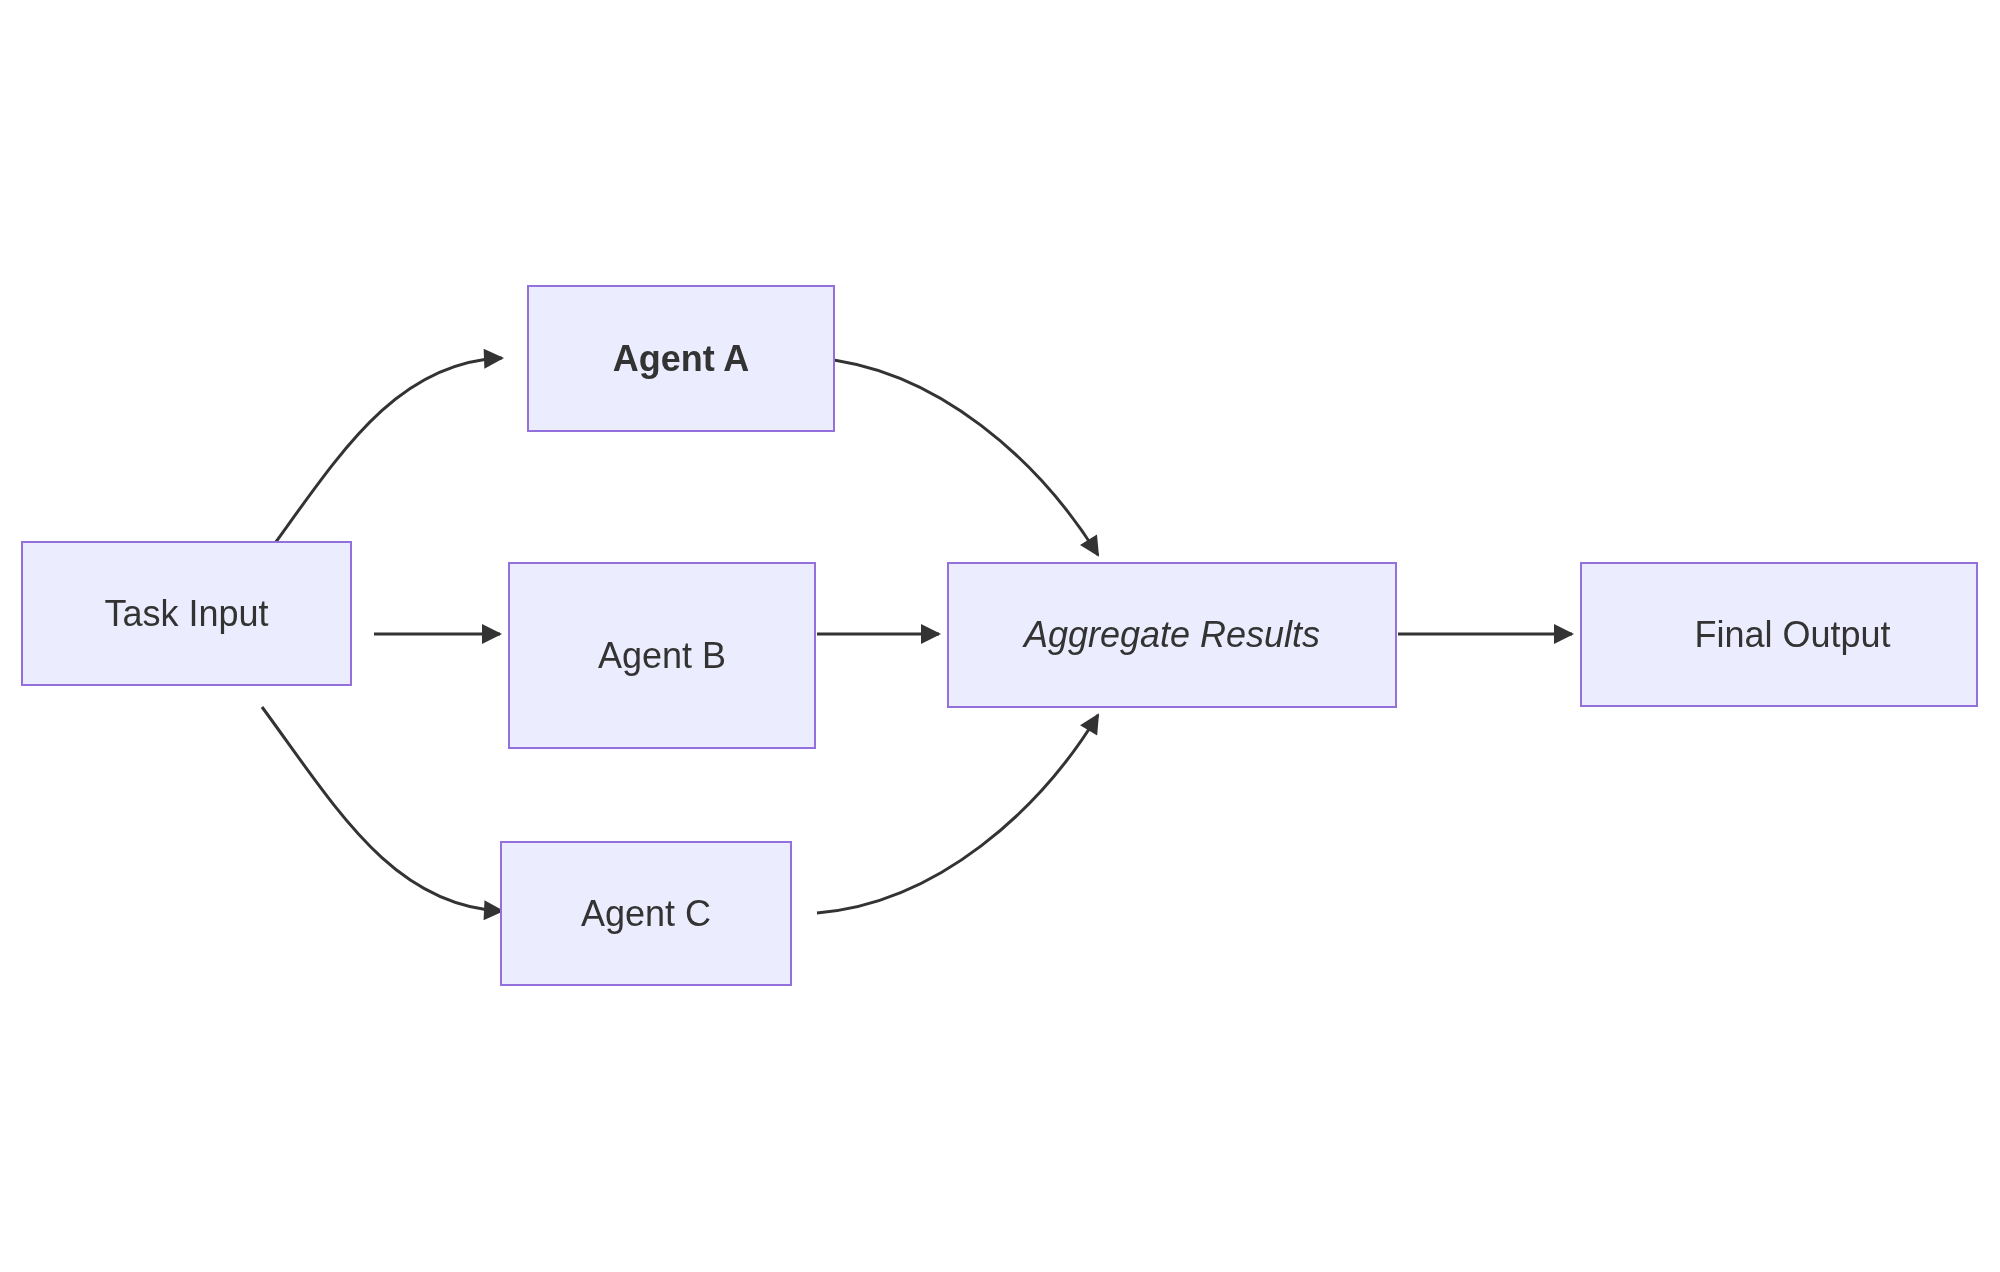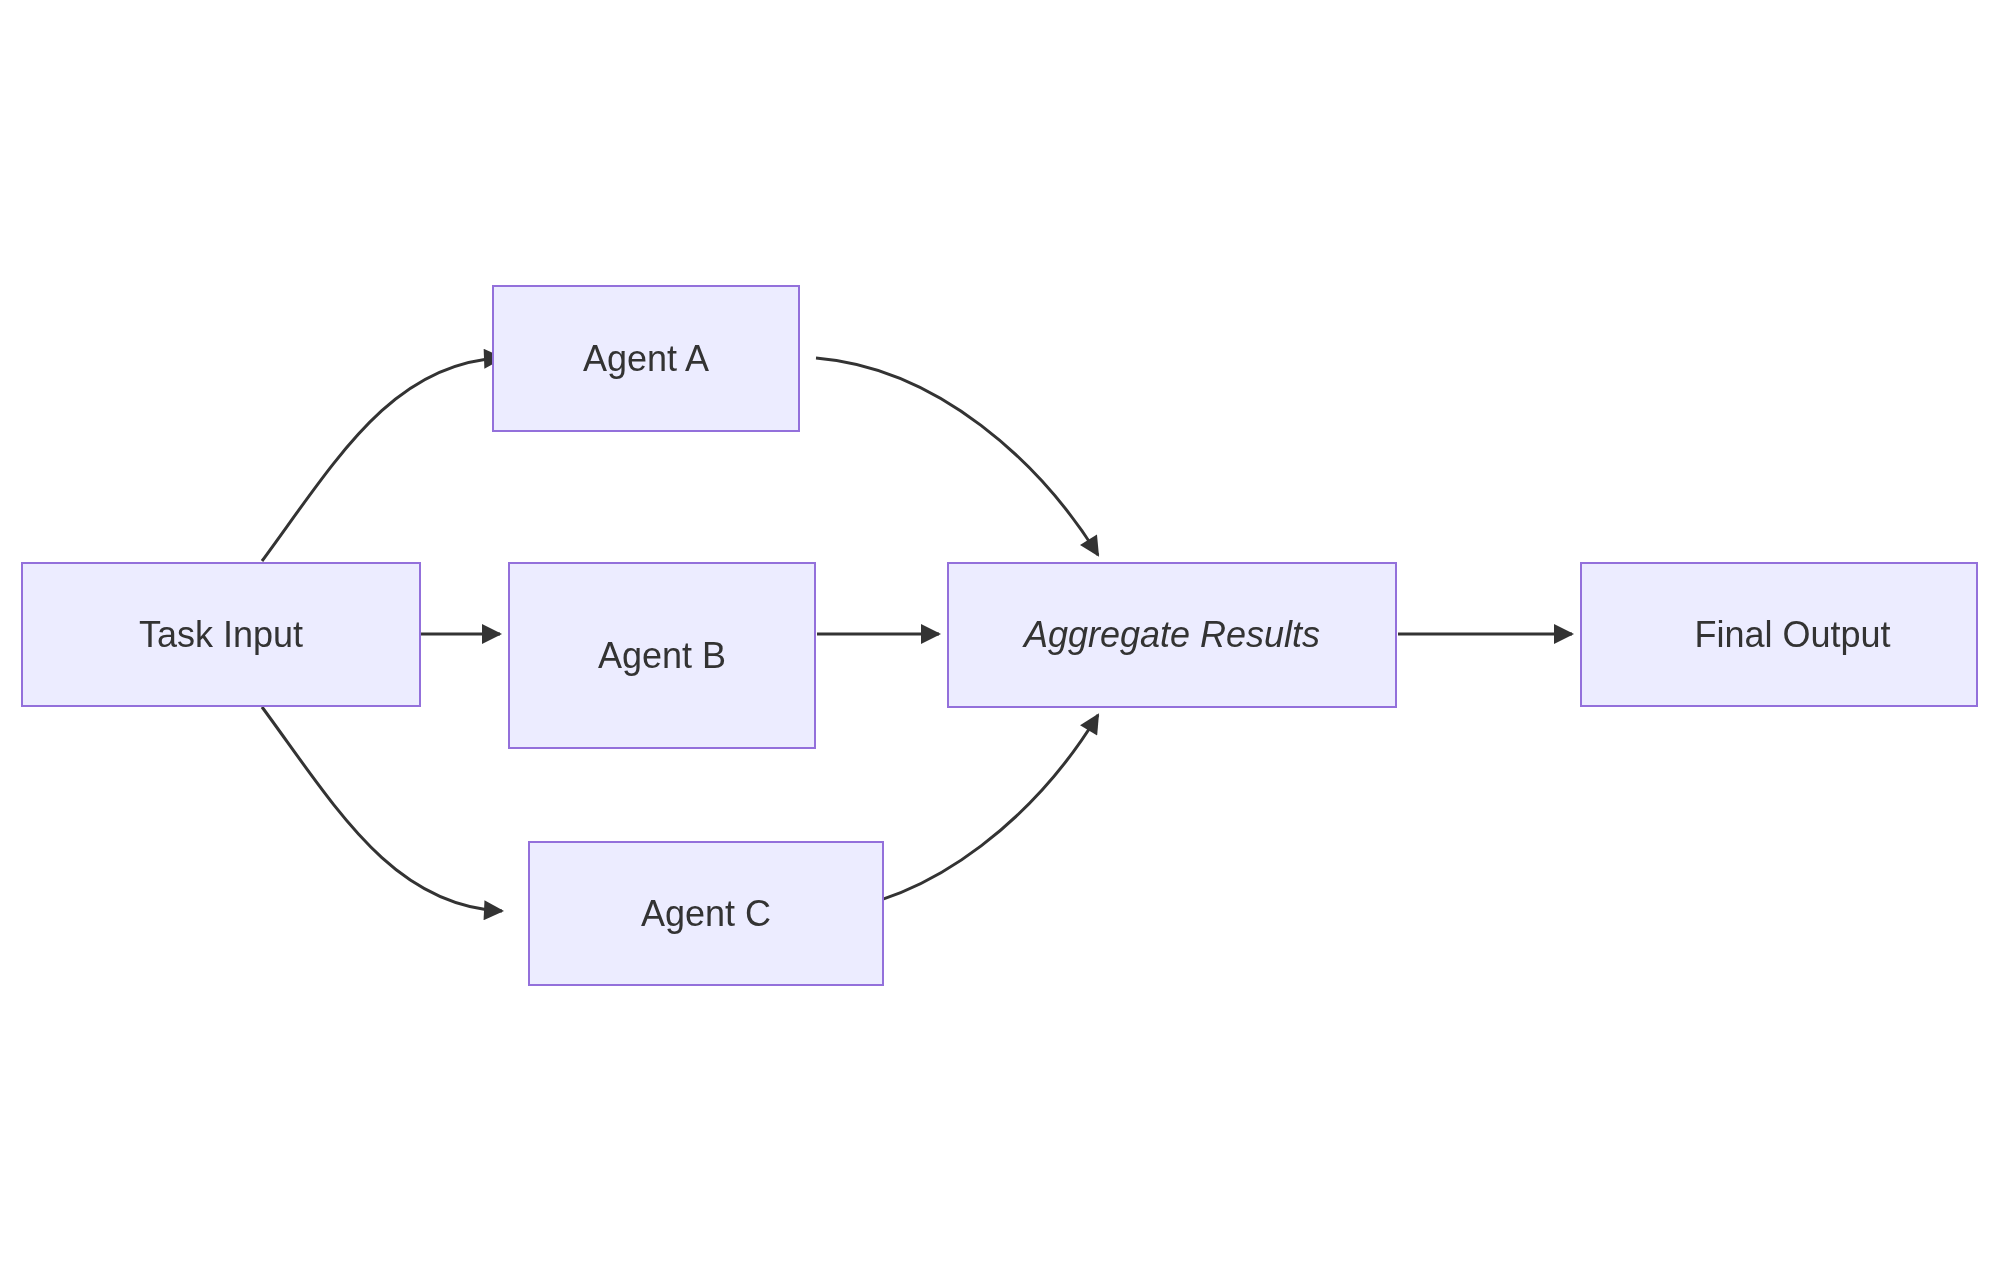--- a/index.html
+++ b/index.html
@@ -33,24 +33,24 @@
     background: #ECECFF;
     border: 2.5px solid #9370DB;
     color: #333333;
     font-size: 36px;
     display: flex;
     align-items: center;
     justify-content: center;
     text-align: center;
     white-space: nowrap;
   }
-  .node-task-input   { left: 21px;   top: 562px; width: 400px; height: 145px; }
-  .node-agent-a      { left: 492px;  top: 285px; width: 308px; height: 147px; }
+  .node-task-input   { left: 21px;   top: 541px; width: 331px; height: 145px; }
+  .node-agent-a      { left: 527px;  top: 285px; width: 308px; height: 147px; font-weight: bold; }
   .node-agent-b      { left: 508px;  top: 562px; width: 308px; height: 187px; }
-  .node-agent-c      { left: 528px;  top: 841px; width: 356px; height: 145px; }
+  .node-agent-c      { left: 500px;  top: 841px; width: 292px; height: 145px; }
   .node-aggregate    { left: 947px;  top: 562px; width: 450px; height: 146px; font-style: italic; }
   .node-final-output { left: 1580px; top: 562px; width: 398px; height: 145px; padding-left: 27px; }
 </style>
 </head>
 <body>
 
 <div class="canvas">
 
   <svg class="edges-layer" viewBox="0 0 2000 1272" xmlns="http://www.w3.org/2000/svg">
     <defs>

